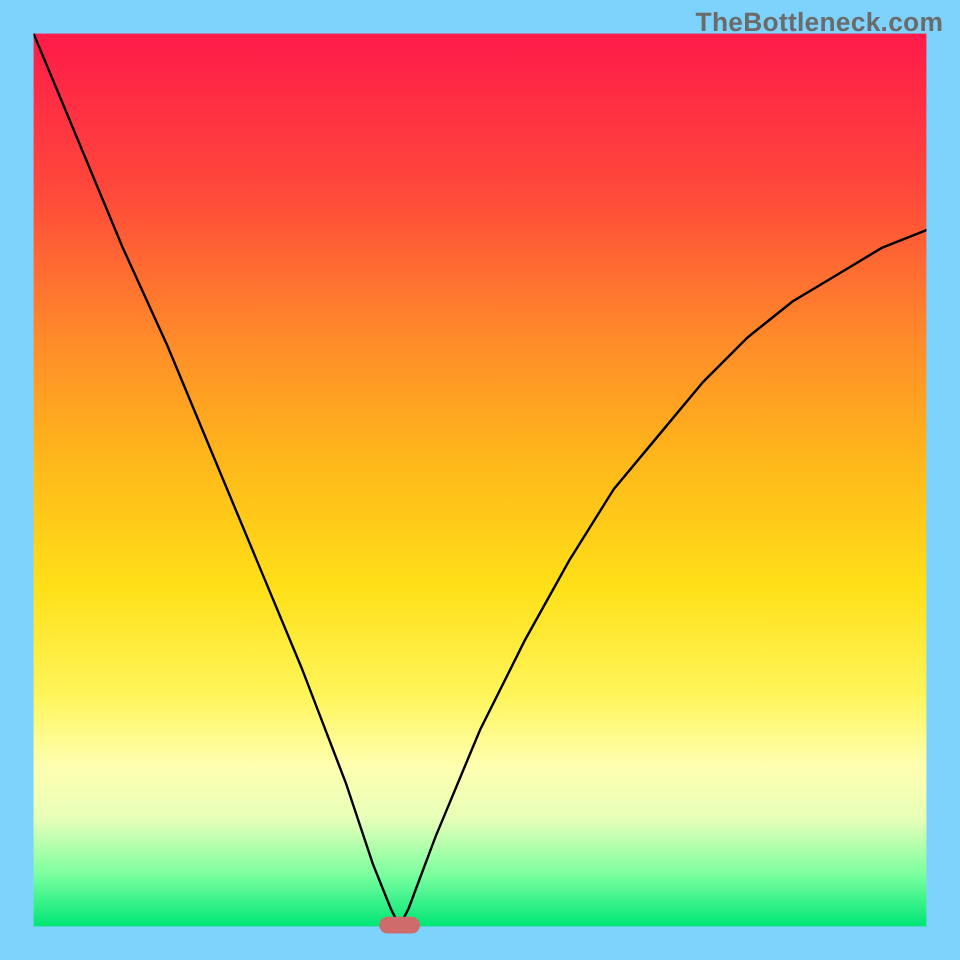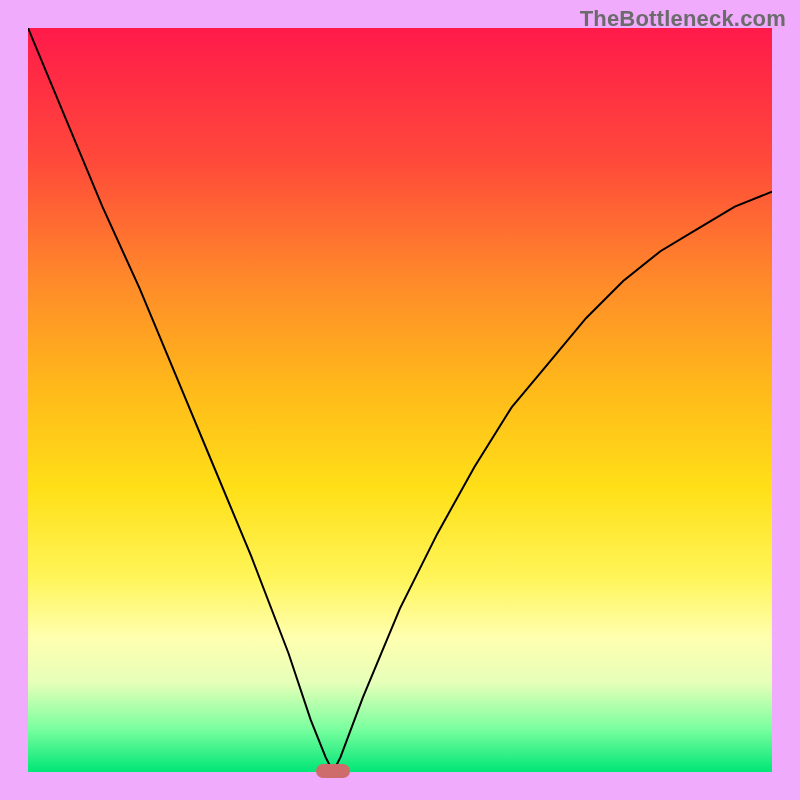--- a/index.html
+++ b/index.html
@@ -1,20 +1,20 @@
 <!DOCTYPE html>
 <html><head>
 <meta charset="utf-8">
 <style>
   * { margin: 0; padding: 0; box-sizing: border-box; }
   html, body { width: 800px; height: 800px; overflow: hidden; background: #000; }
   .frame {
     width: 800px;
     height: 800px;
-    background: #f0abfc;
+    background: #7dd3fc;
     position: relative;
   }
   .plot-area {
     position: absolute;
     left: 28px;
     top: 28px;
     width: 744px;
     height: 744px;
     background: linear-gradient(to bottom,
       #ff1a4a 0%,

